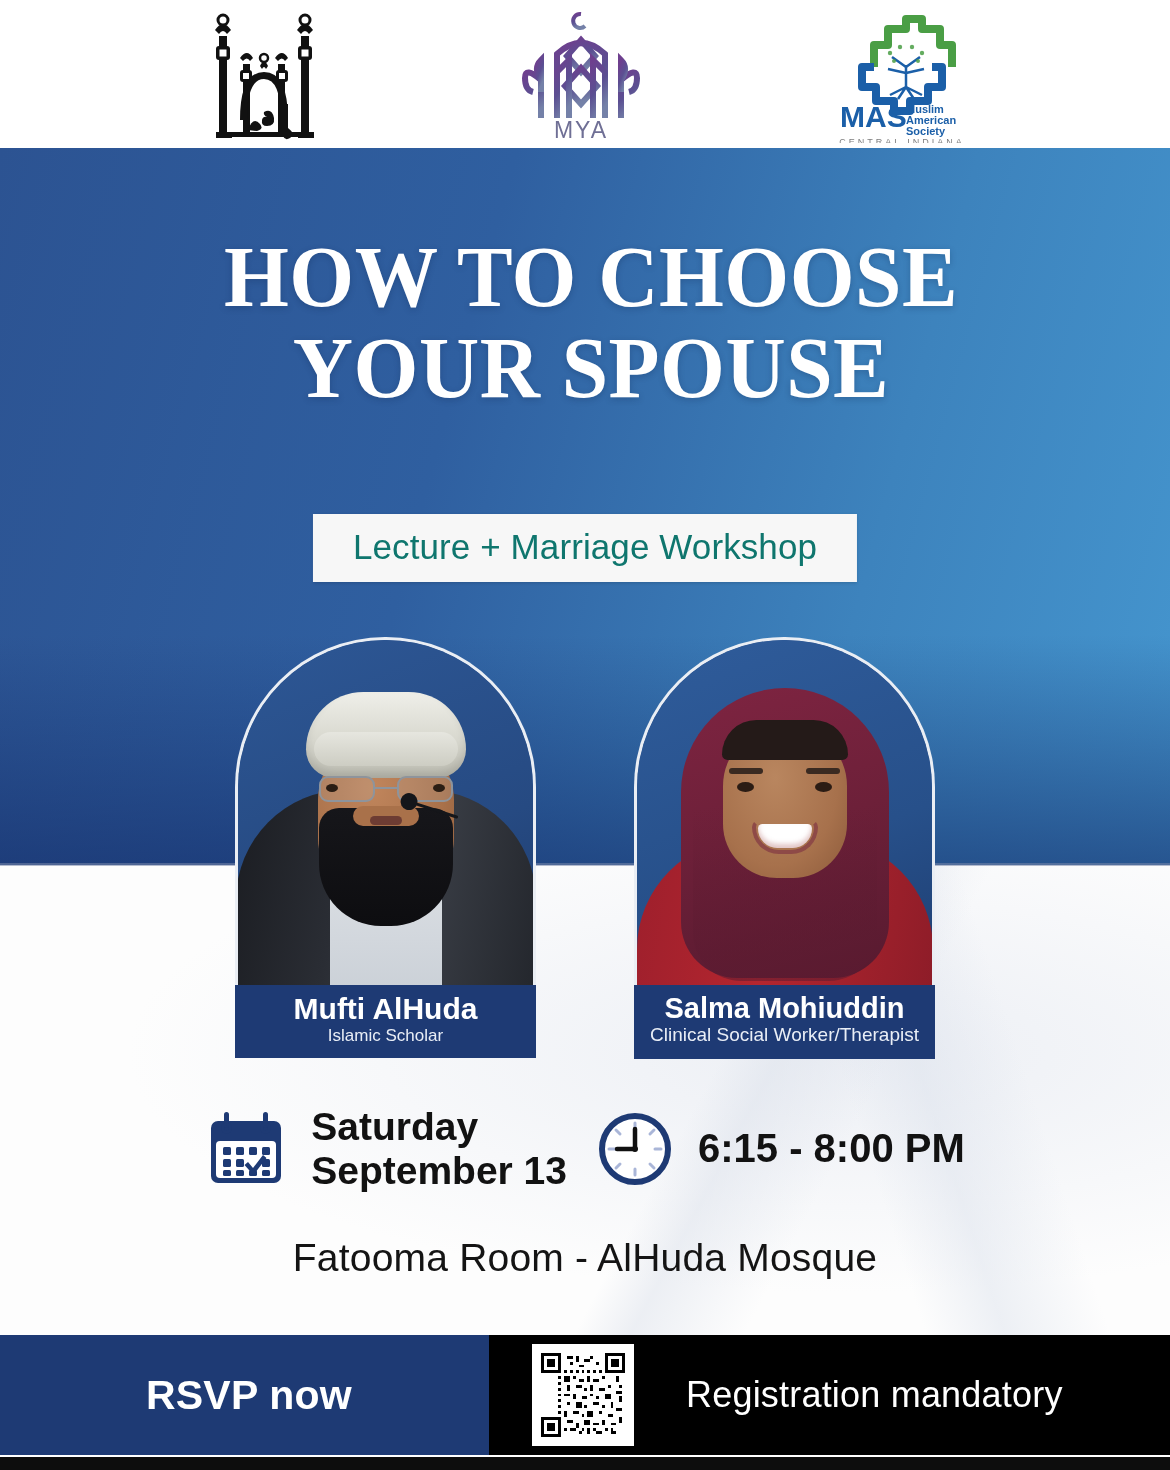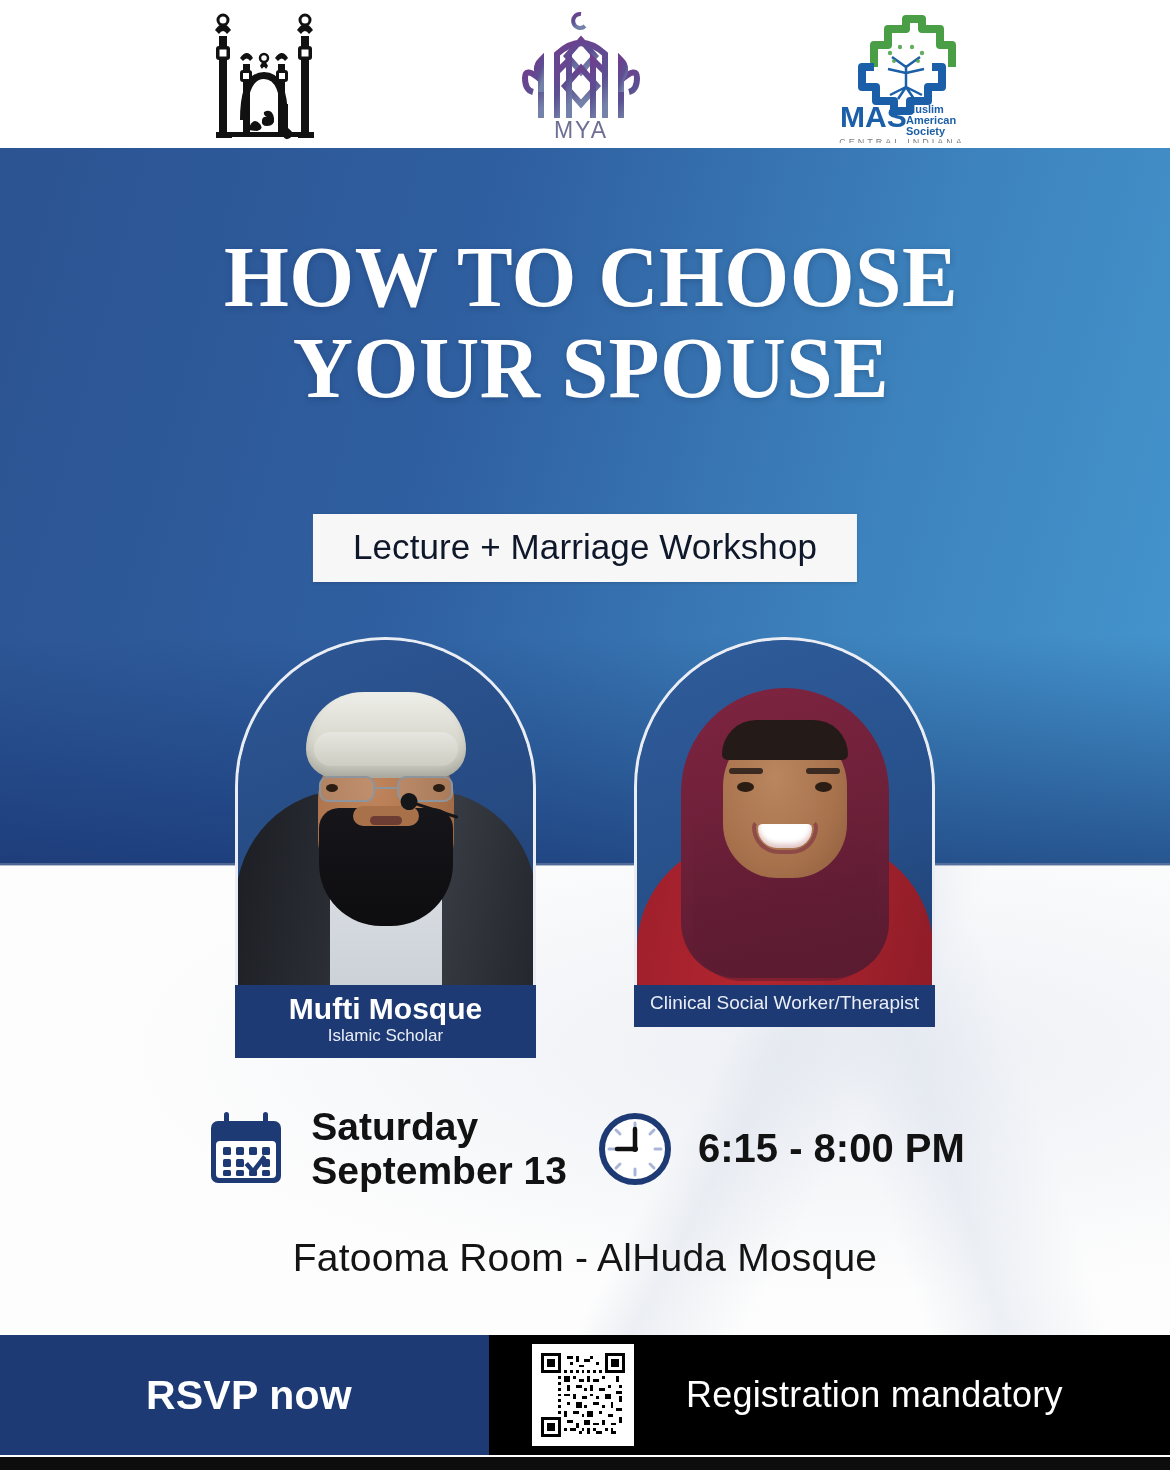--- a/index.html
+++ b/index.html
@@ -92,21 +92,21 @@
     position: absolute;
     left: 50%; top: 514px;
     transform: translateX(-50%);
     background: #f7f7f7;
     padding: 13px 40px 15px 40px;
     z-index: 4;
     box-shadow: 0 1px 3px rgba(0,0,0,0.16);
   }
   .subtitle-text {
     font-size: 35px;
-    color: #0f172a;
+    color: #0f766e;
     white-space: nowrap;
     letter-spacing: 0.1px;
   }
 
   
   .speakers {
     position: absolute;
     left: 0; top: 637px; width: 1170px;
     display: flex;
     justify-content: center;
@@ -422,21 +422,21 @@
               <span></span>
               <span></span>
             </div>
           <div class="p1-eye l"></div>
           <div class="p1-eye r"></div>
           <div class="p1-mouth"></div>
           <div class="p1-mic"></div>
         </div>
       </div>
       <div class="name-plate">
-        <div class="speaker-name">Mufti Mosque</div>
+        <div class="speaker-name">Mufti AlHuda</div>
         <div class="speaker-role">Islamic Scholar</div>
       </div>
     </div>
 
     <div class="speaker">
       <div class="arch-frame">
         <div class="arch-photo">
           <div class="p2-bg"></div>
           <div class="p2-shoulder"></div>
           <div class="p2-face"></div>
@@ -444,20 +444,21 @@
           <div class="p2-hijab"></div>
           <div class="p2-brow l"></div>
           <div class="p2-brow r"></div>
           <div class="p2-eye l"></div>
           <div class="p2-eye r"></div>
           <div class="p2-lip"></div>
           <div class="p2-smile"></div>
         </div>
       </div>
       <div class="name-plate wide">
+        <div class="speaker-name small">Salma Mohiuddin</div>
         <div class="speaker-role small">Clinical Social Worker/Therapist</div>
       </div>
     </div>
 
   </div>
 
   <div class="details">
 
     <div class="detail-row">
 

